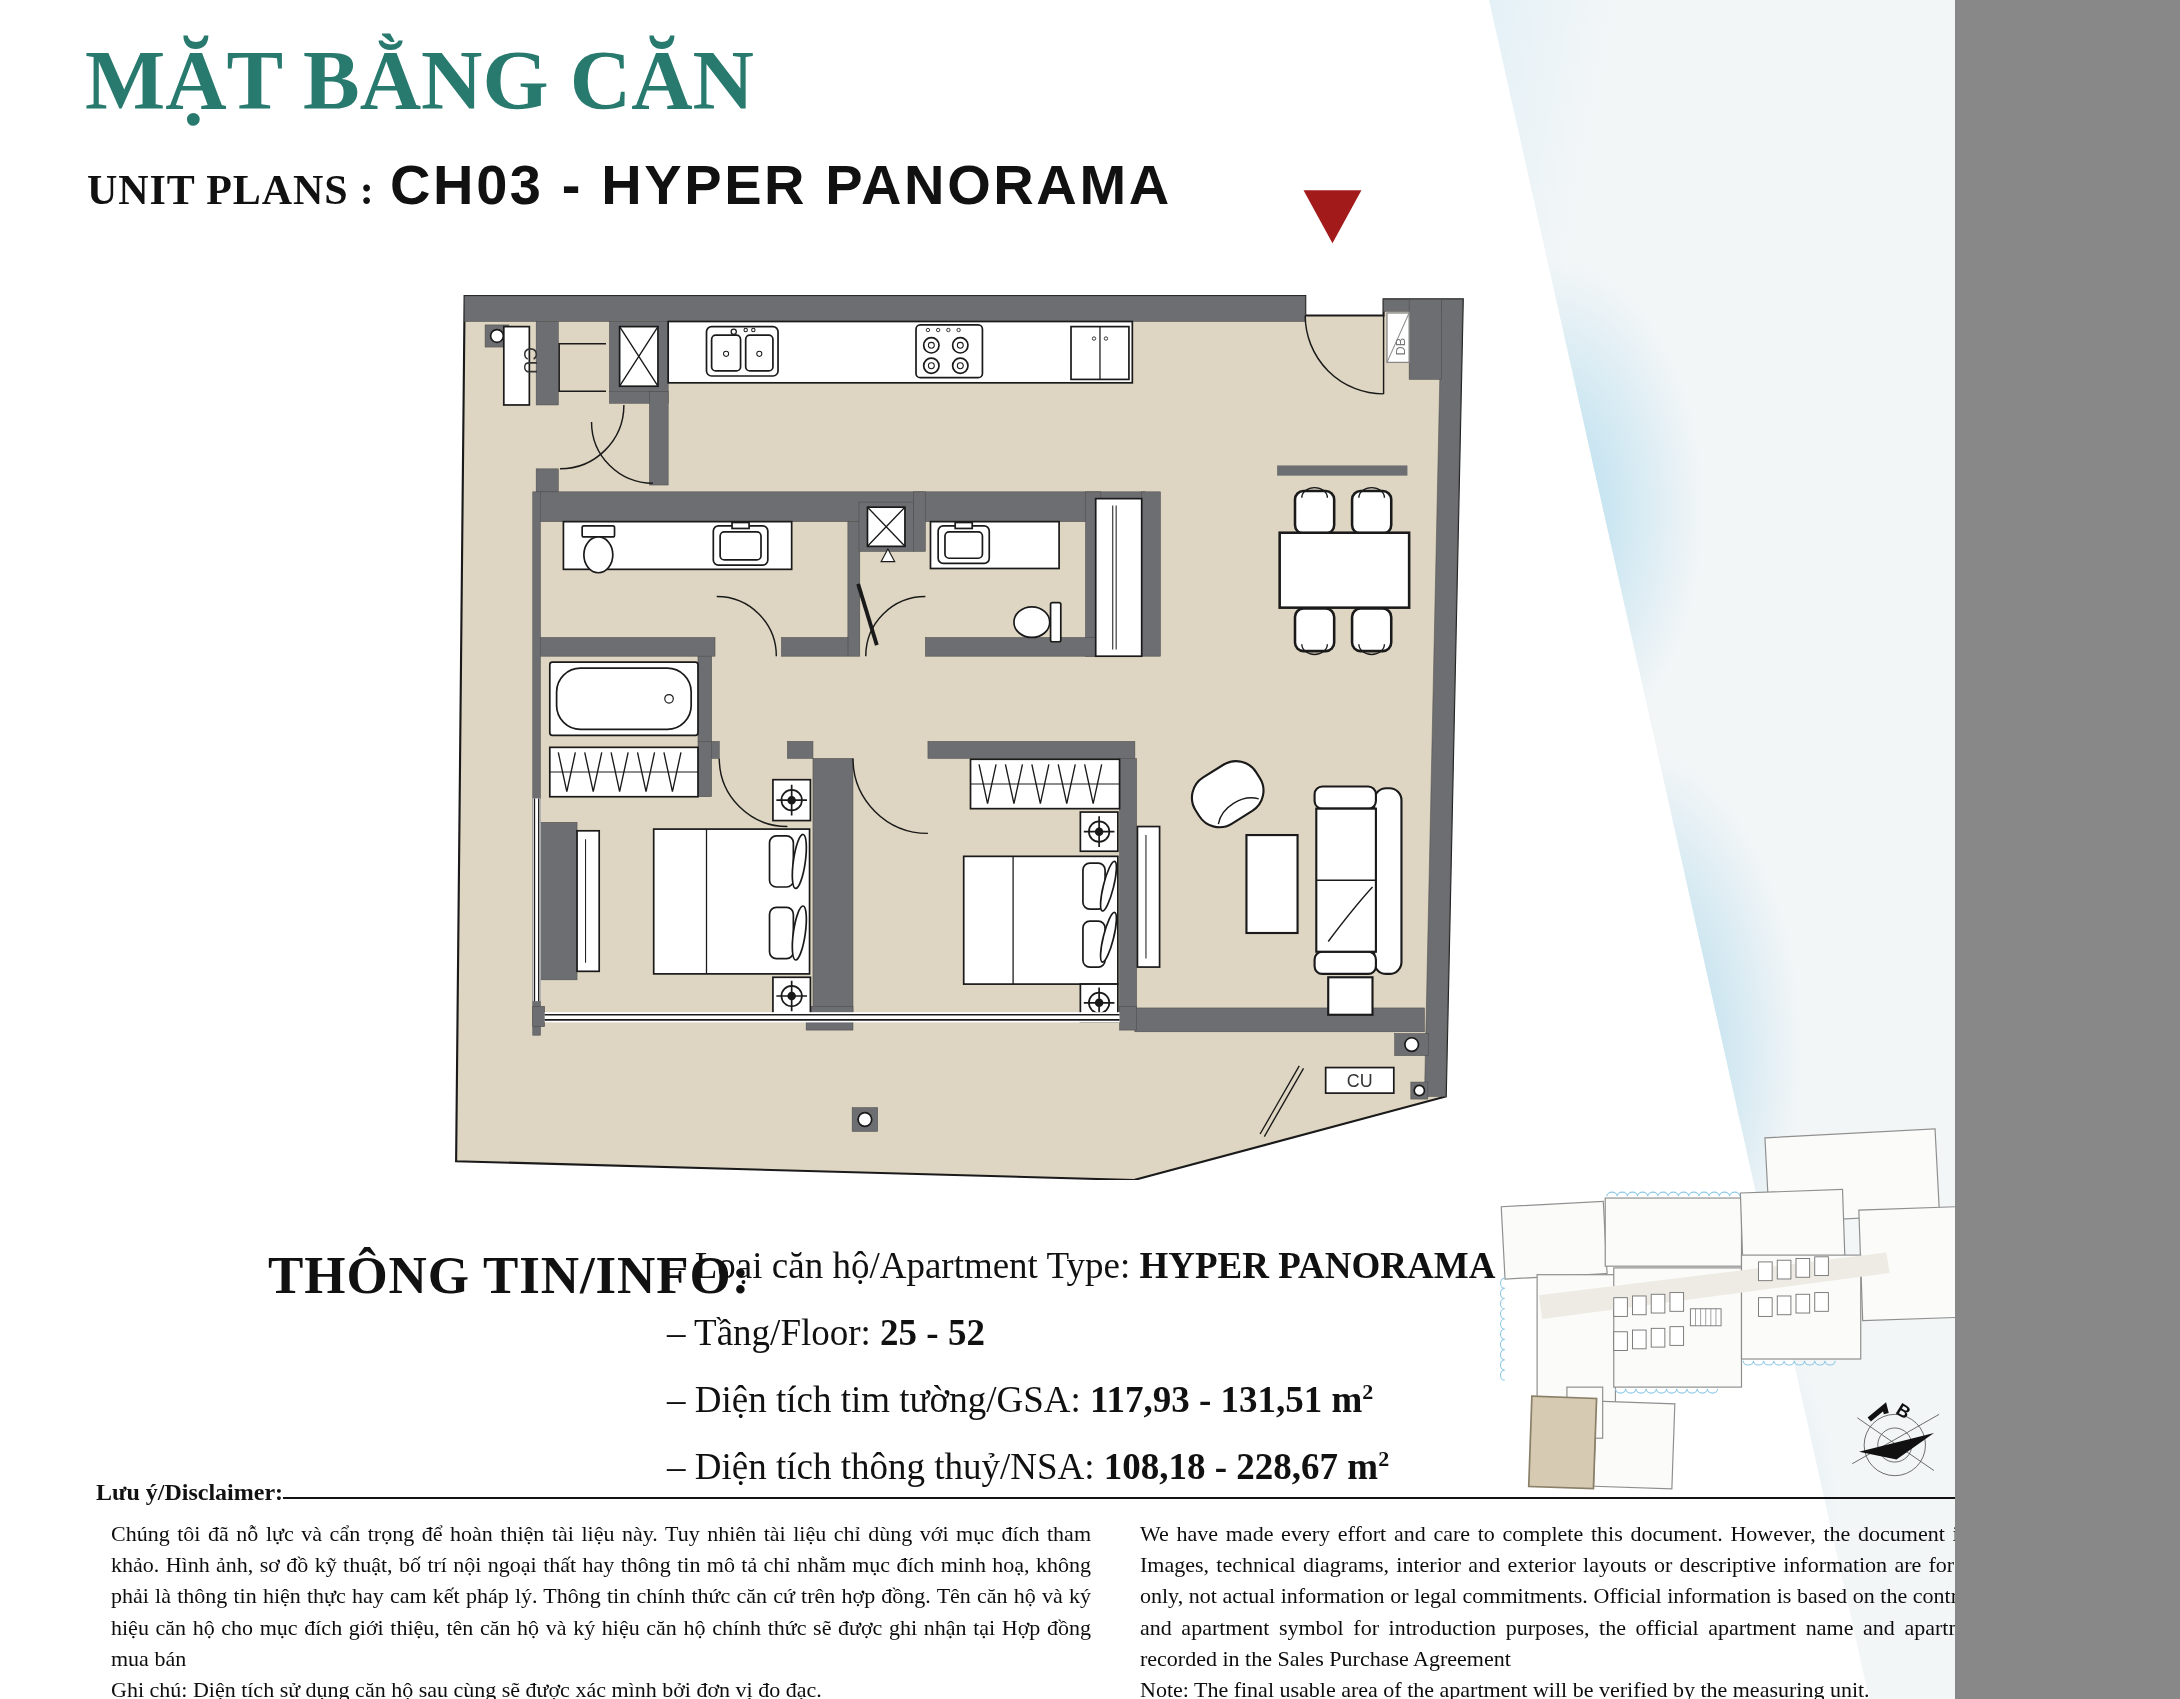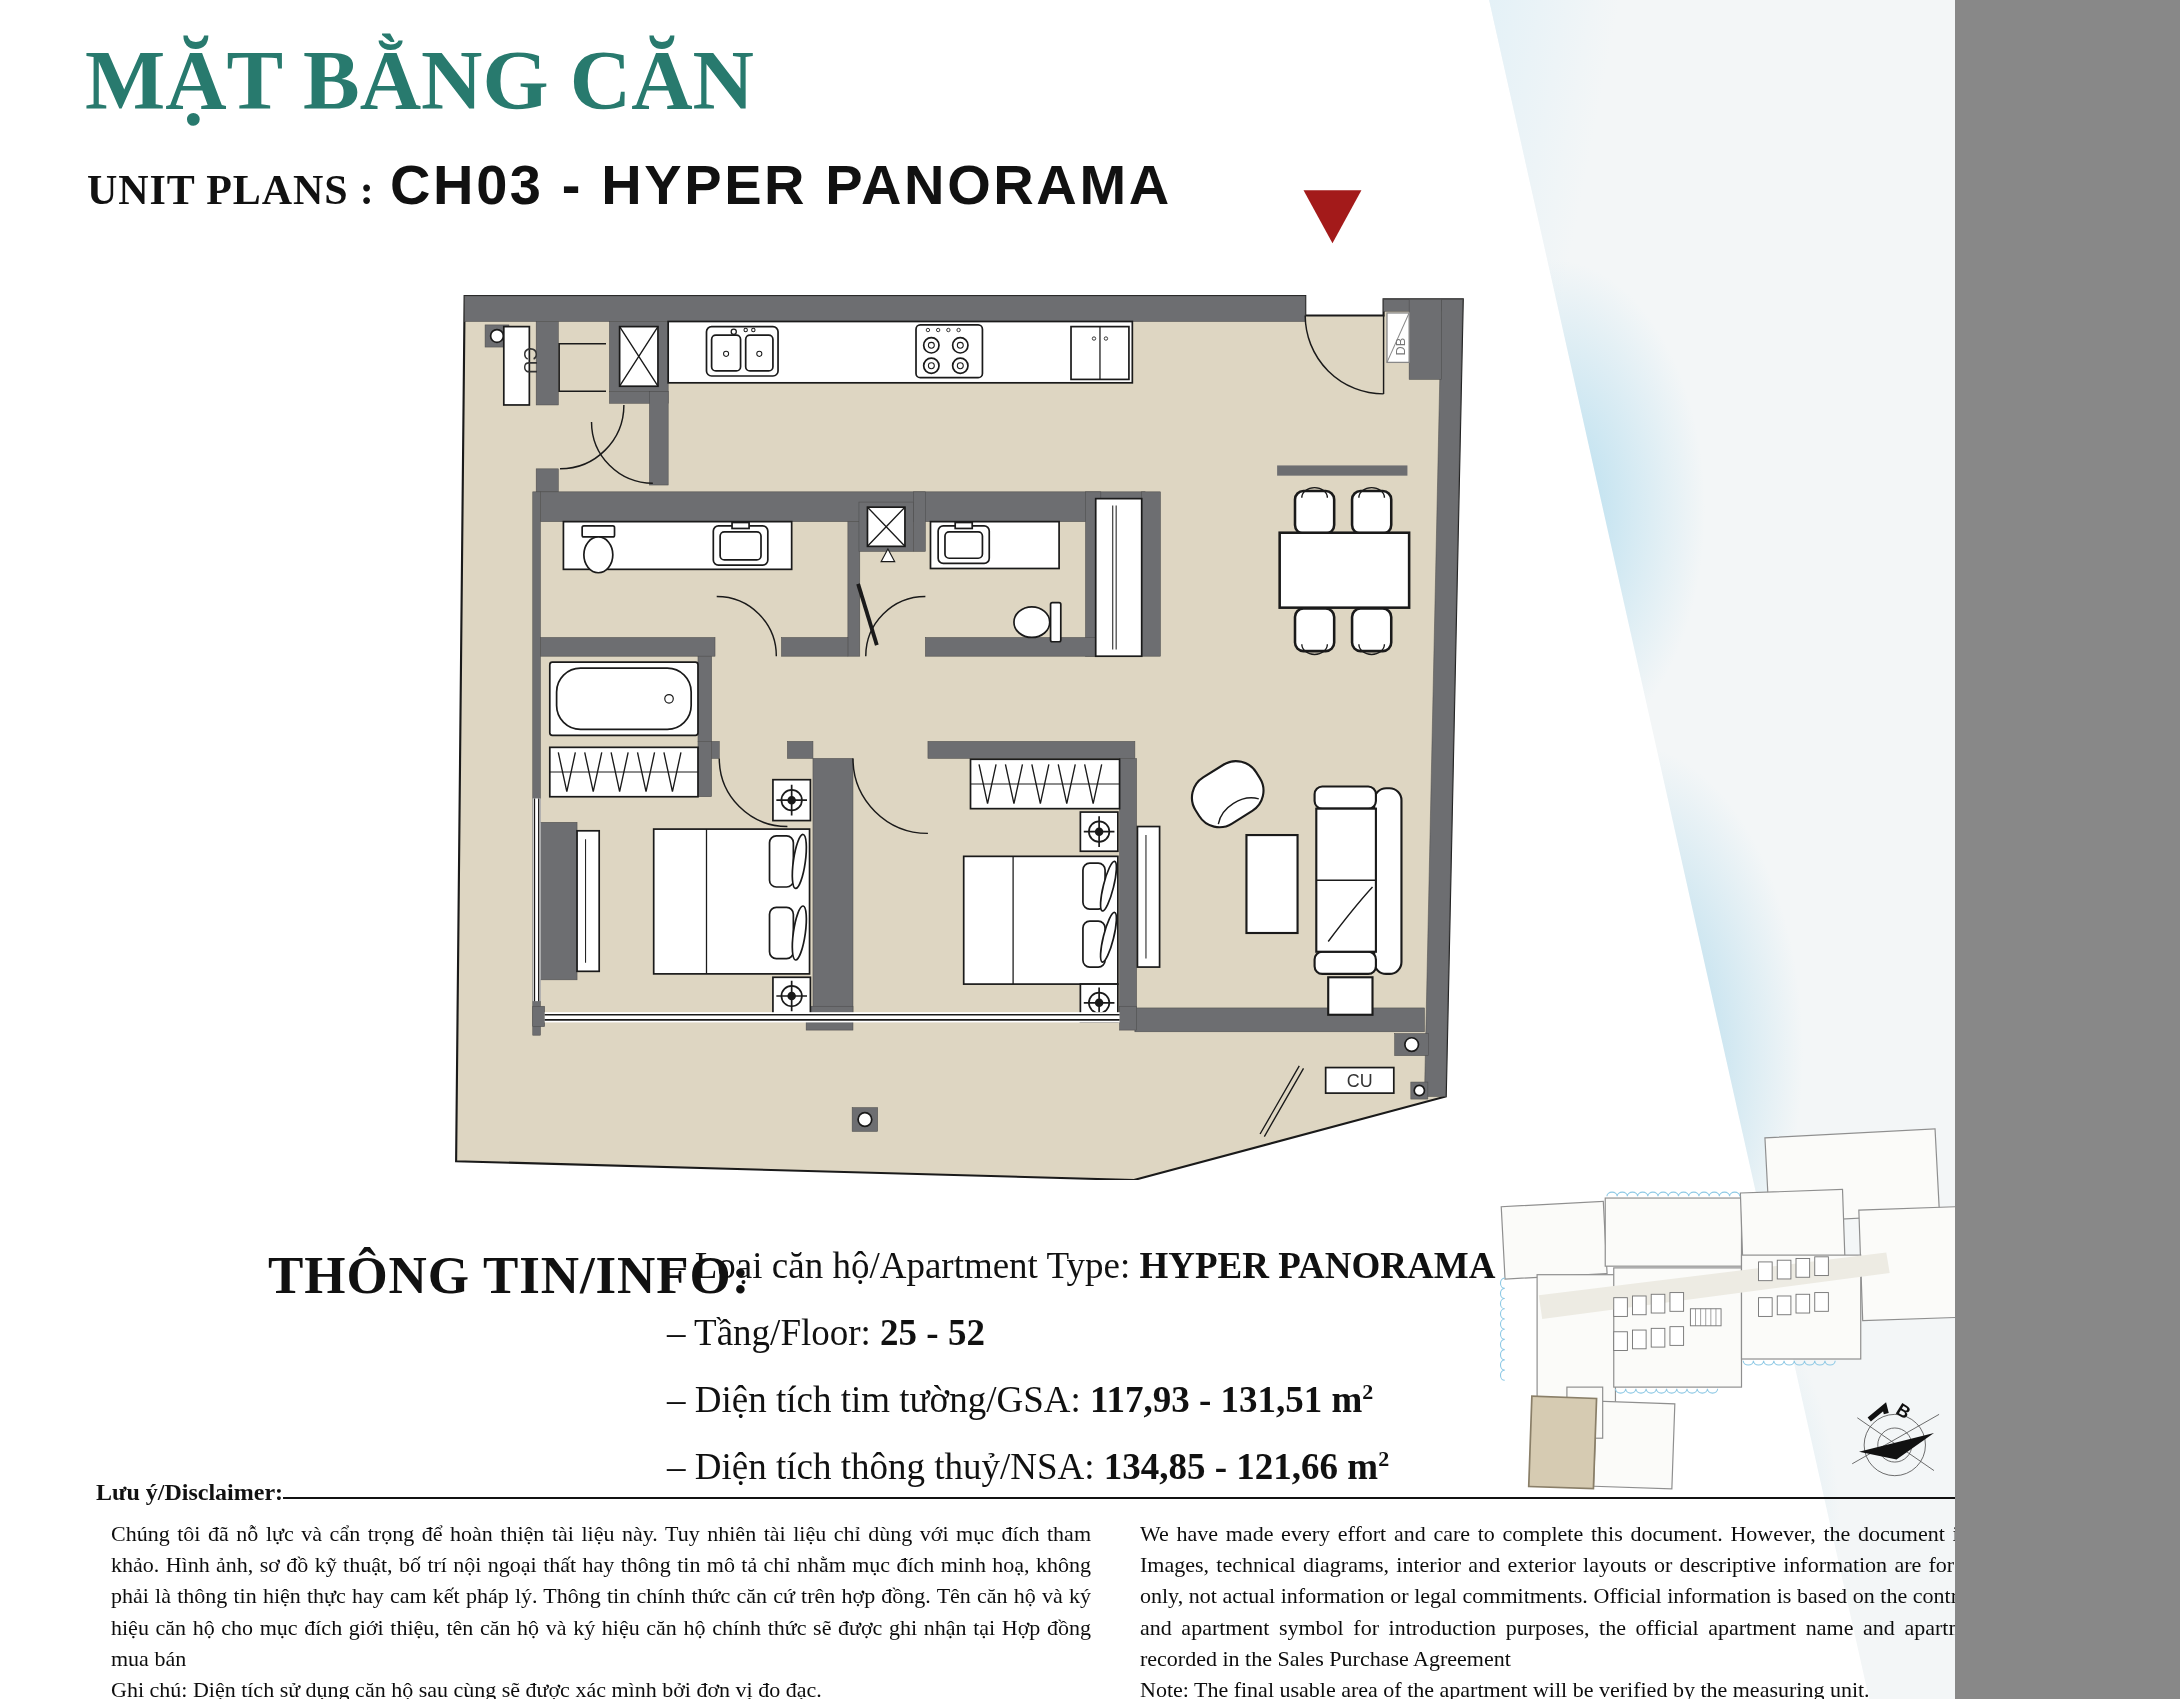--- a/index.html
+++ b/index.html
@@ -376,21 +376,21 @@
     <div class="info-row">
       <span class="il">– Loại căn hộ/Apartment Type: </span><span class="iv">HYPER PANORAMA</span><sup></sup>
     </div>
     <div class="info-row">
       <span class="il">– Tầng/Floor: </span><span class="iv">25 - 52</span><sup></sup>
     </div>
     <div class="info-row">
       <span class="il">– Diện tích tim tường/GSA: </span><span class="iv">117,93 - 131,51 m</span><sup class="iv">2</sup>
     </div>
     <div class="info-row">
-      <span class="il">– Diện tích thông thuỷ/NSA: </span><span class="iv">134,85 - 121,66 m</span><sup class="iv">2</sup>
+      <span class="il">– Diện tích thông thuỷ/NSA: </span><span class="iv">108,18 - 228,67 m</span><sup class="iv">2</sup>
     </div>
   </div>
 
   <div class="disc-heading">Lưu ý/Disclaimer:</div>
   <div class="disc-rule"></div>
   <div class="disc-col disc-vi">
     <div>Chúng tôi đã nỗ lực và cẩn trọng để hoàn thiện tài liệu này. Tuy nhiên tài liệu chỉ dùng với mục đích tham khảo. Hình ảnh, sơ đồ kỹ thuật, bố trí nội ngoại thất hay thông tin mô tả chỉ nhằm mục đích minh hoạ, không phải là thông tin hiện thực hay cam kết pháp lý. Thông tin chính thức căn cứ trên hợp đồng. Tên căn hộ và ký hiệu căn hộ cho mục đích giới thiệu, tên căn hộ và ký hiệu căn hộ chính thức sẽ được ghi nhận tại Hợp đồng mua bán</div>
     <div class="disc-note">Ghi chú: Diện tích sử dụng căn hộ sau cùng sẽ được xác mình bởi đơn vị đo đạc.</div>
   </div>
   <div class="disc-col disc-en">

